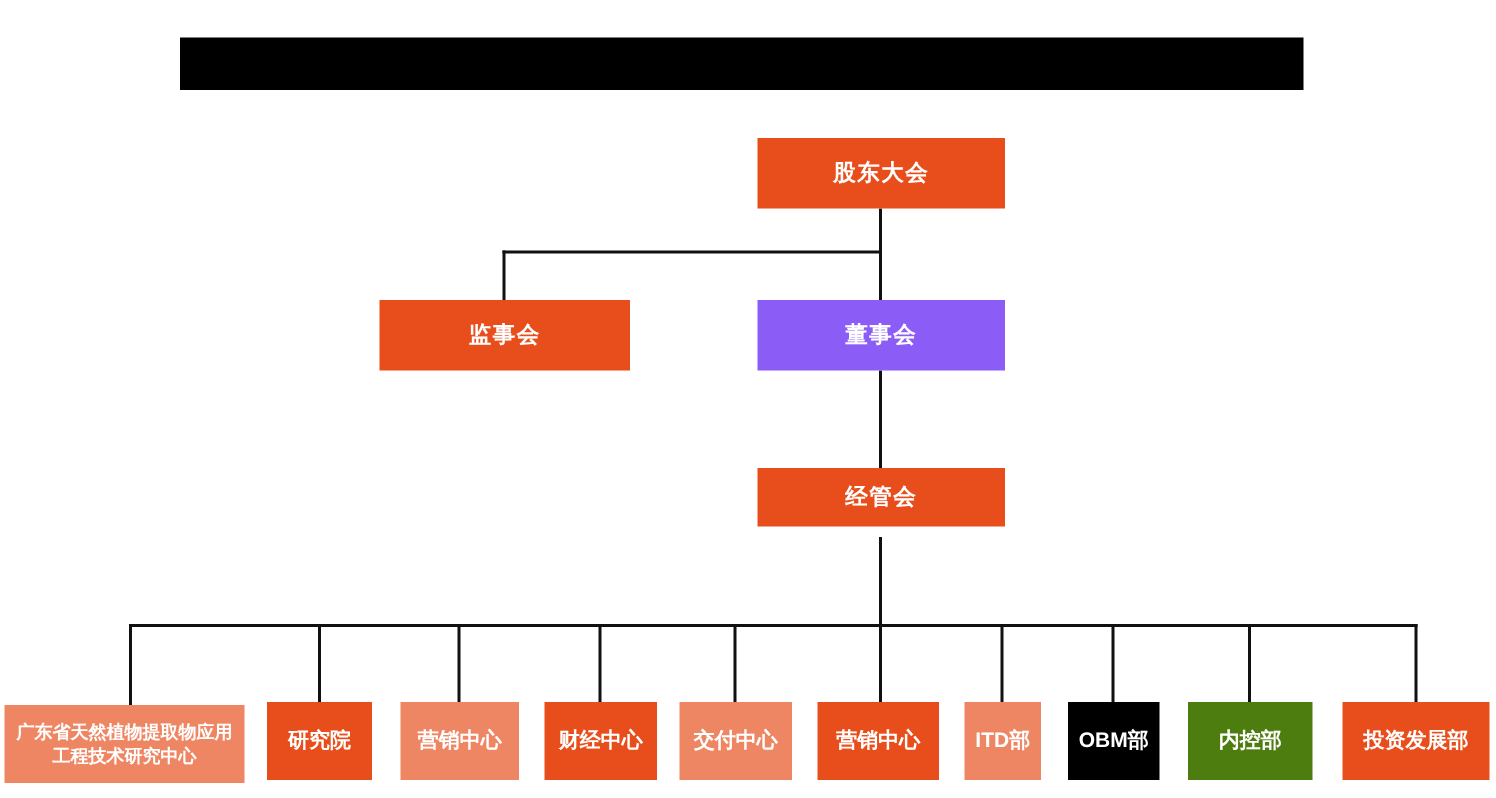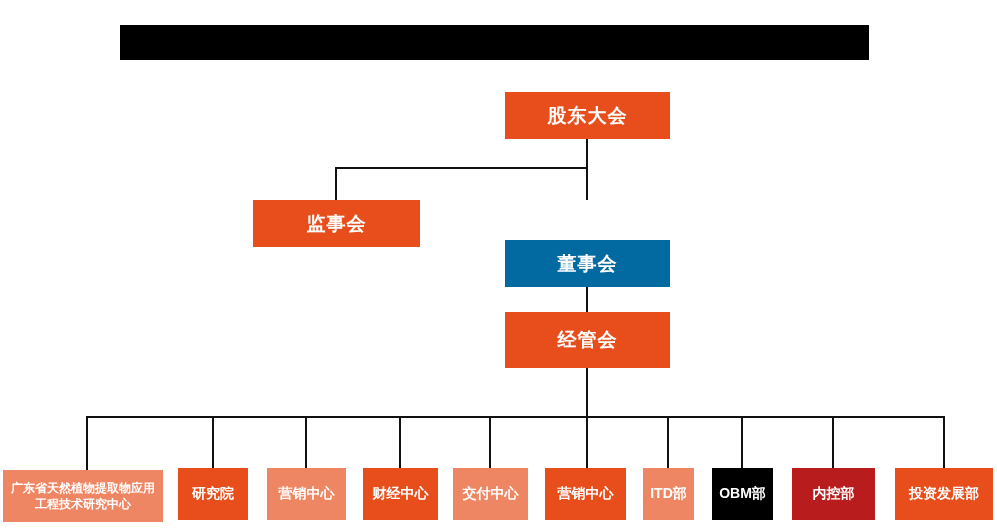--- a/index.html
+++ b/index.html
@@ -26,21 +26,21 @@
     position: absolute;
     display: flex;
     align-items: center;
     justify-content: center;
     text-align: center;
     color: #ffffff;
     font-weight: bold;
     box-sizing: border-box;
   }
   .node.lvl {
-    font-size: 19px;
+    font-size: 15px;
     letter-spacing: 1px;
     font-family: Liberation Serif, serif;
   }
   .node.dept {
     top: 468px;
     height: 52px;
     font-size: 14px;
   }
   .node.dept-wide {
     top: 470px;
@@ -77,28 +77,28 @@
   <div class="line vline" style="left: 489px; top: 416px; height: 52px; background-color: rgb(17, 17, 17);"></div>
   <div class="line vline" style="left: 586px; top: 416px; height: 52px; background-color: rgb(17, 17, 17);"></div>
   <div class="line vline" style="left: 667px; top: 416px; height: 52px; background-color: rgb(17, 17, 17);"></div>
   <div class="line vline" style="left: 741px; top: 416px; height: 52px; background-color: rgb(17, 17, 17);"></div>
   <div class="line vline" style="left: 832px; top: 416px; height: 52px; background-color: rgb(17, 17, 17);"></div>
   <div class="line vline" style="left: 943px; top: 416px; height: 52px; background-color: rgb(17, 17, 17);"></div>
 
   <div class="node lvl" style="left: 505px; top: 92px; width: 165px; height: 47px; background-color: rgb(232, 78, 27);">股东大会</div>
 
   <div class="node lvl" style="left: 253px; top: 200px; width: 167px; height: 47px; background-color: rgb(232, 78, 27);">监事会</div>
-  <div class="node lvl" style="left: 505px; top: 200px; width: 165px; height: 47px; background-color: #0369a1; margin-top: 40px;">董事会</div>
+  <div class="node lvl" style="left: 505px; top: 200px; width: 165px; height: 47px; background-color: #8b5cf6;">董事会</div>
 
-  <div class="node lvl" style="left: 505px; top: 312px; width: 165px; height: 56px; background-color: rgb(232, 78, 27);">经管会</div>
+  <div class="node lvl" style="left: 505px; top: 312px; width: 165px; height: 39px; background-color: rgb(232, 78, 27);">经管会</div>
 
   <div class="node dept-wide node" style="left: 3px; width: 160px; background-color: rgb(239, 134, 99);">广东省天然植物提取物应用工程技术研究中心</div>
   <div class="node dept" style="left: 178px; width: 70px; background-color: rgb(232, 78, 27);">研究院</div>
   <div class="node dept" style="left: 267px; width: 79px; background-color: rgb(239, 134, 99);">营销中心</div>
   <div class="node dept" style="left: 363px; width: 75px; background-color: rgb(232, 78, 27);">财经中心</div>
   <div class="node dept" style="left: 453px; width: 75px; background-color: rgb(239, 134, 99);">交付中心</div>
   <div class="node dept" style="left: 545px; width: 81px; background-color: rgb(232, 78, 27);">营销中心</div>
   <div class="node dept" style="left: 643px; width: 51px; background-color: rgb(239, 134, 99);">ITD部</div>
   <div class="node dept" style="left: 712px; width: 61px; background-color: #000000;">OBM部</div>
-  <div class="node dept" style="left: 792px; width: 83px; background-color: #b91c1c; font-family: Liberation Serif, serif;">内控部</div>
+  <div class="node dept" style="left: 792px; width: 83px; background-color: #4d7c0f; font-family: Liberation Serif, serif;">内控部</div>
   <div class="node dept" style="left: 895px; width: 98px; background-color: rgb(232, 78, 27);">投资发展部</div>
 
 </div>
 
 </body></html>

